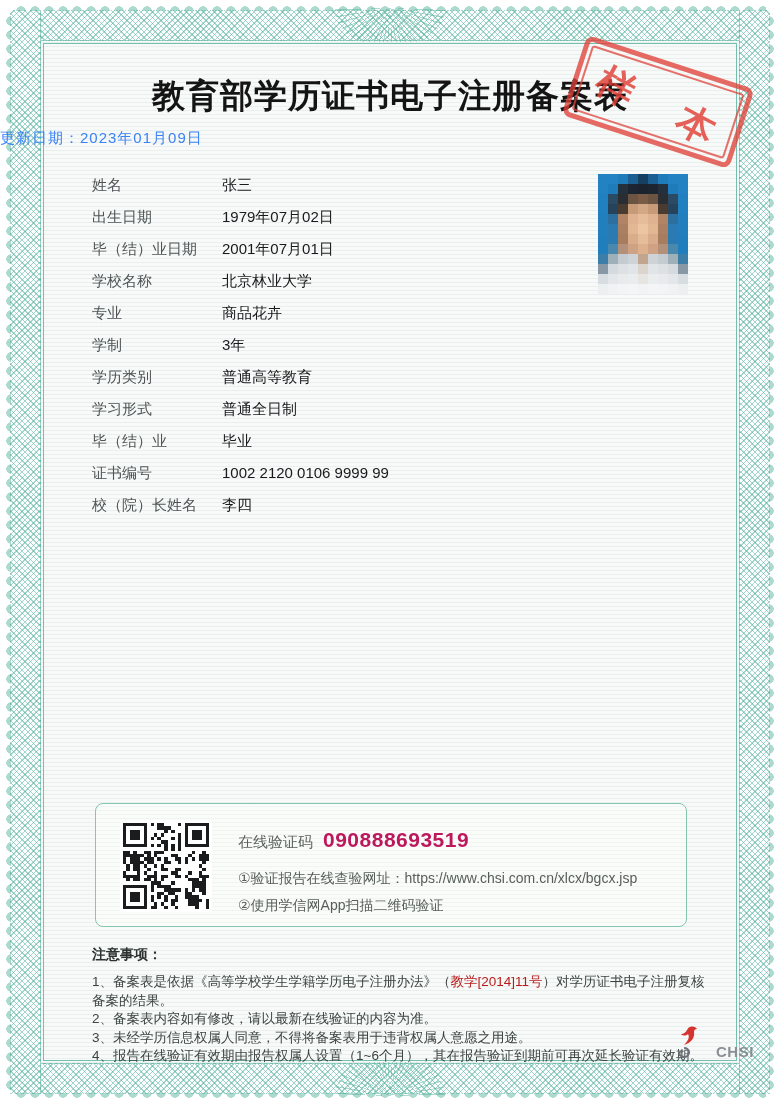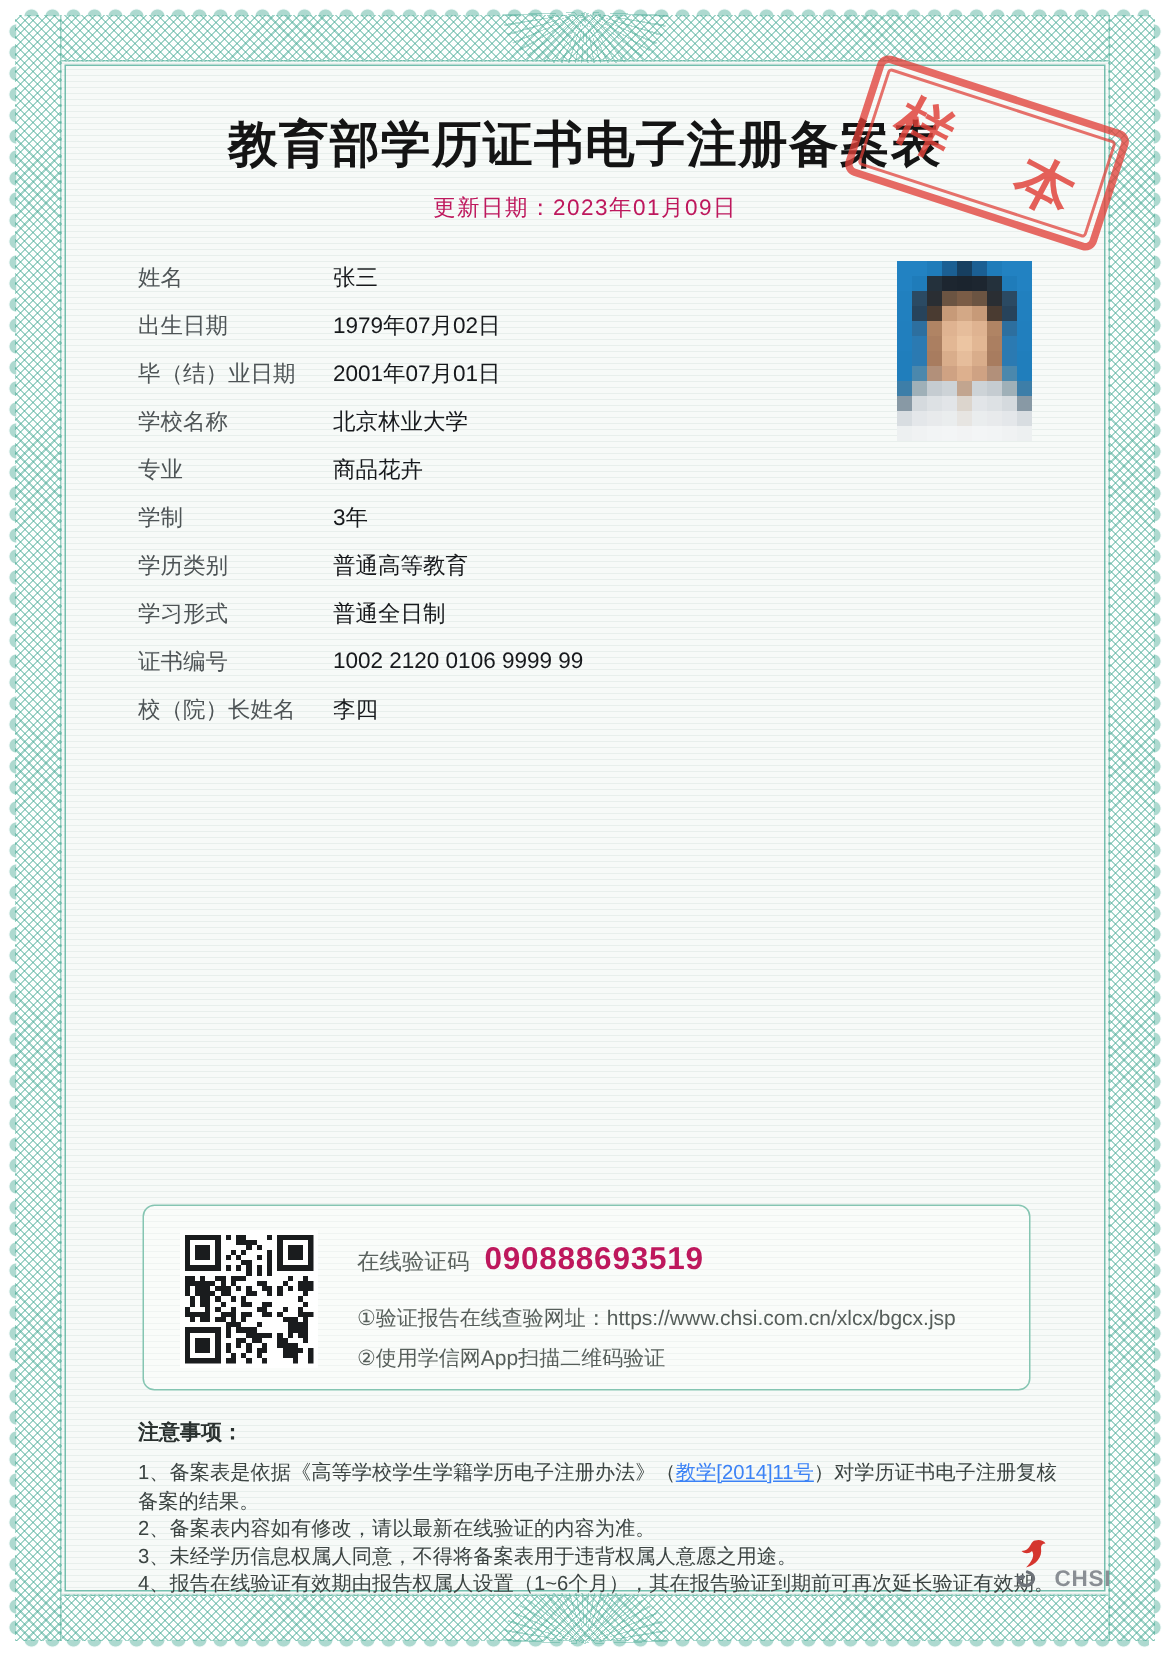--- a/index.html
+++ b/index.html
@@ -55,22 +55,22 @@
   }
   .rosette.bot{top:auto;bottom:8px;border-radius:60px 60px 0 0;
     background:repeating-conic-gradient(from 90deg at 50% 100%, rgba(74,171,150,.55) 0 1.5deg, transparent 1.5deg 7deg);}
 
   
   .title{
     left:0;right:0;top:74px;text-align:center;z-index:4;
     font-size:33px;font-weight:bold;color:#141414;letter-spacing:1px;
   }
   .update-date{
-    left:0;right:0;top:129px;text-align:center;z-index:4;
-    font-size:15px;color:#be185d;letter-spacing:1px;
+    left:0;right:0;top:129px;text-align:left;z-index:4;
+    font-size:15px;color:#3b82f6;letter-spacing:1px;
   }
 
   
   .stamp{
     left:570px;top:60px;width:176px;height:84px;z-index:6;
     transform:rotate(18deg);transform-origin:center;
     border:5px solid rgba(224,64,56,.82);border-radius:8px;
     box-sizing:border-box;padding:3px;opacity:.94;
   }
   .stamp-inner{
@@ -110,24 +110,24 @@
   .code-label{font-size:15px;color:#5a625e;}
   .code-value{font-size:21px;font-weight:bold;color:#be185d;letter-spacing:.5px;}
   .v-line1{position:absolute;top:66px;left:0;font-size:14px;color:#565e5a;}
   .v-line2{position:absolute;top:93px;left:0;font-size:14px;color:#565e5a;}
   .v-url{color:#565e5a;}
 
   
   .notes{left:92px;top:946px;width:614px;z-index:4;}
   .notes-heading{font-size:14px;font-weight:bold;color:#2b3230;margin-bottom:9px;}
   .note-item{font-size:13.5px;color:#3c4442;line-height:18.5px;}
-  .note-link{color:#3b82f6;text-decoration:underline;cursor:pointer;}
-
-  
-  .chsi{left:672px;top:1026px;z-index:4;display:flex;align-items:flex-end;gap:3px;}
+  .note-link{color:#b91c1c;cursor:pointer;}
+
+  
+  .chsi{left:672px;top:1026px;z-index:4;display:flex;align-items:flex-end;gap:16px;}
   .chsi-text{font-size:15px;font-weight:bold;color:#8a8f94;letter-spacing:.5px;line-height:1;padding-bottom:3px;}
 </style>
 </head>
 <body>
 
 <div class="paper"></div>
 <div class="band band-top"></div>
 <div class="band band-bottom"></div>
 <div class="band band-left"></div>
 <div class="band band-right"></div>
@@ -287,20 +287,24 @@
       <span class="flabel">学制</span>
       <span class="fvalue">3年</span>
     </div>
   <div class="frow">
       <span class="flabel">学历类别</span>
       <span class="fvalue">普通高等教育</span>
     </div>
   <div class="frow">
       <span class="flabel">学习形式</span>
       <span class="fvalue">普通全日制</span>
+    </div>
+  <div class="frow">
+      <span class="flabel">毕（结）业</span>
+      <span class="fvalue">毕业</span>
     </div>
   <div class="frow">
       <span class="flabel">证书编号</span>
       <span class="fvalue">1002 2120 0106 9999 99</span>
     </div>
   <div class="frow">
       <span class="flabel">校（院）长姓名</span>
       <span class="fvalue">李四</span>
     </div>
 </div>

